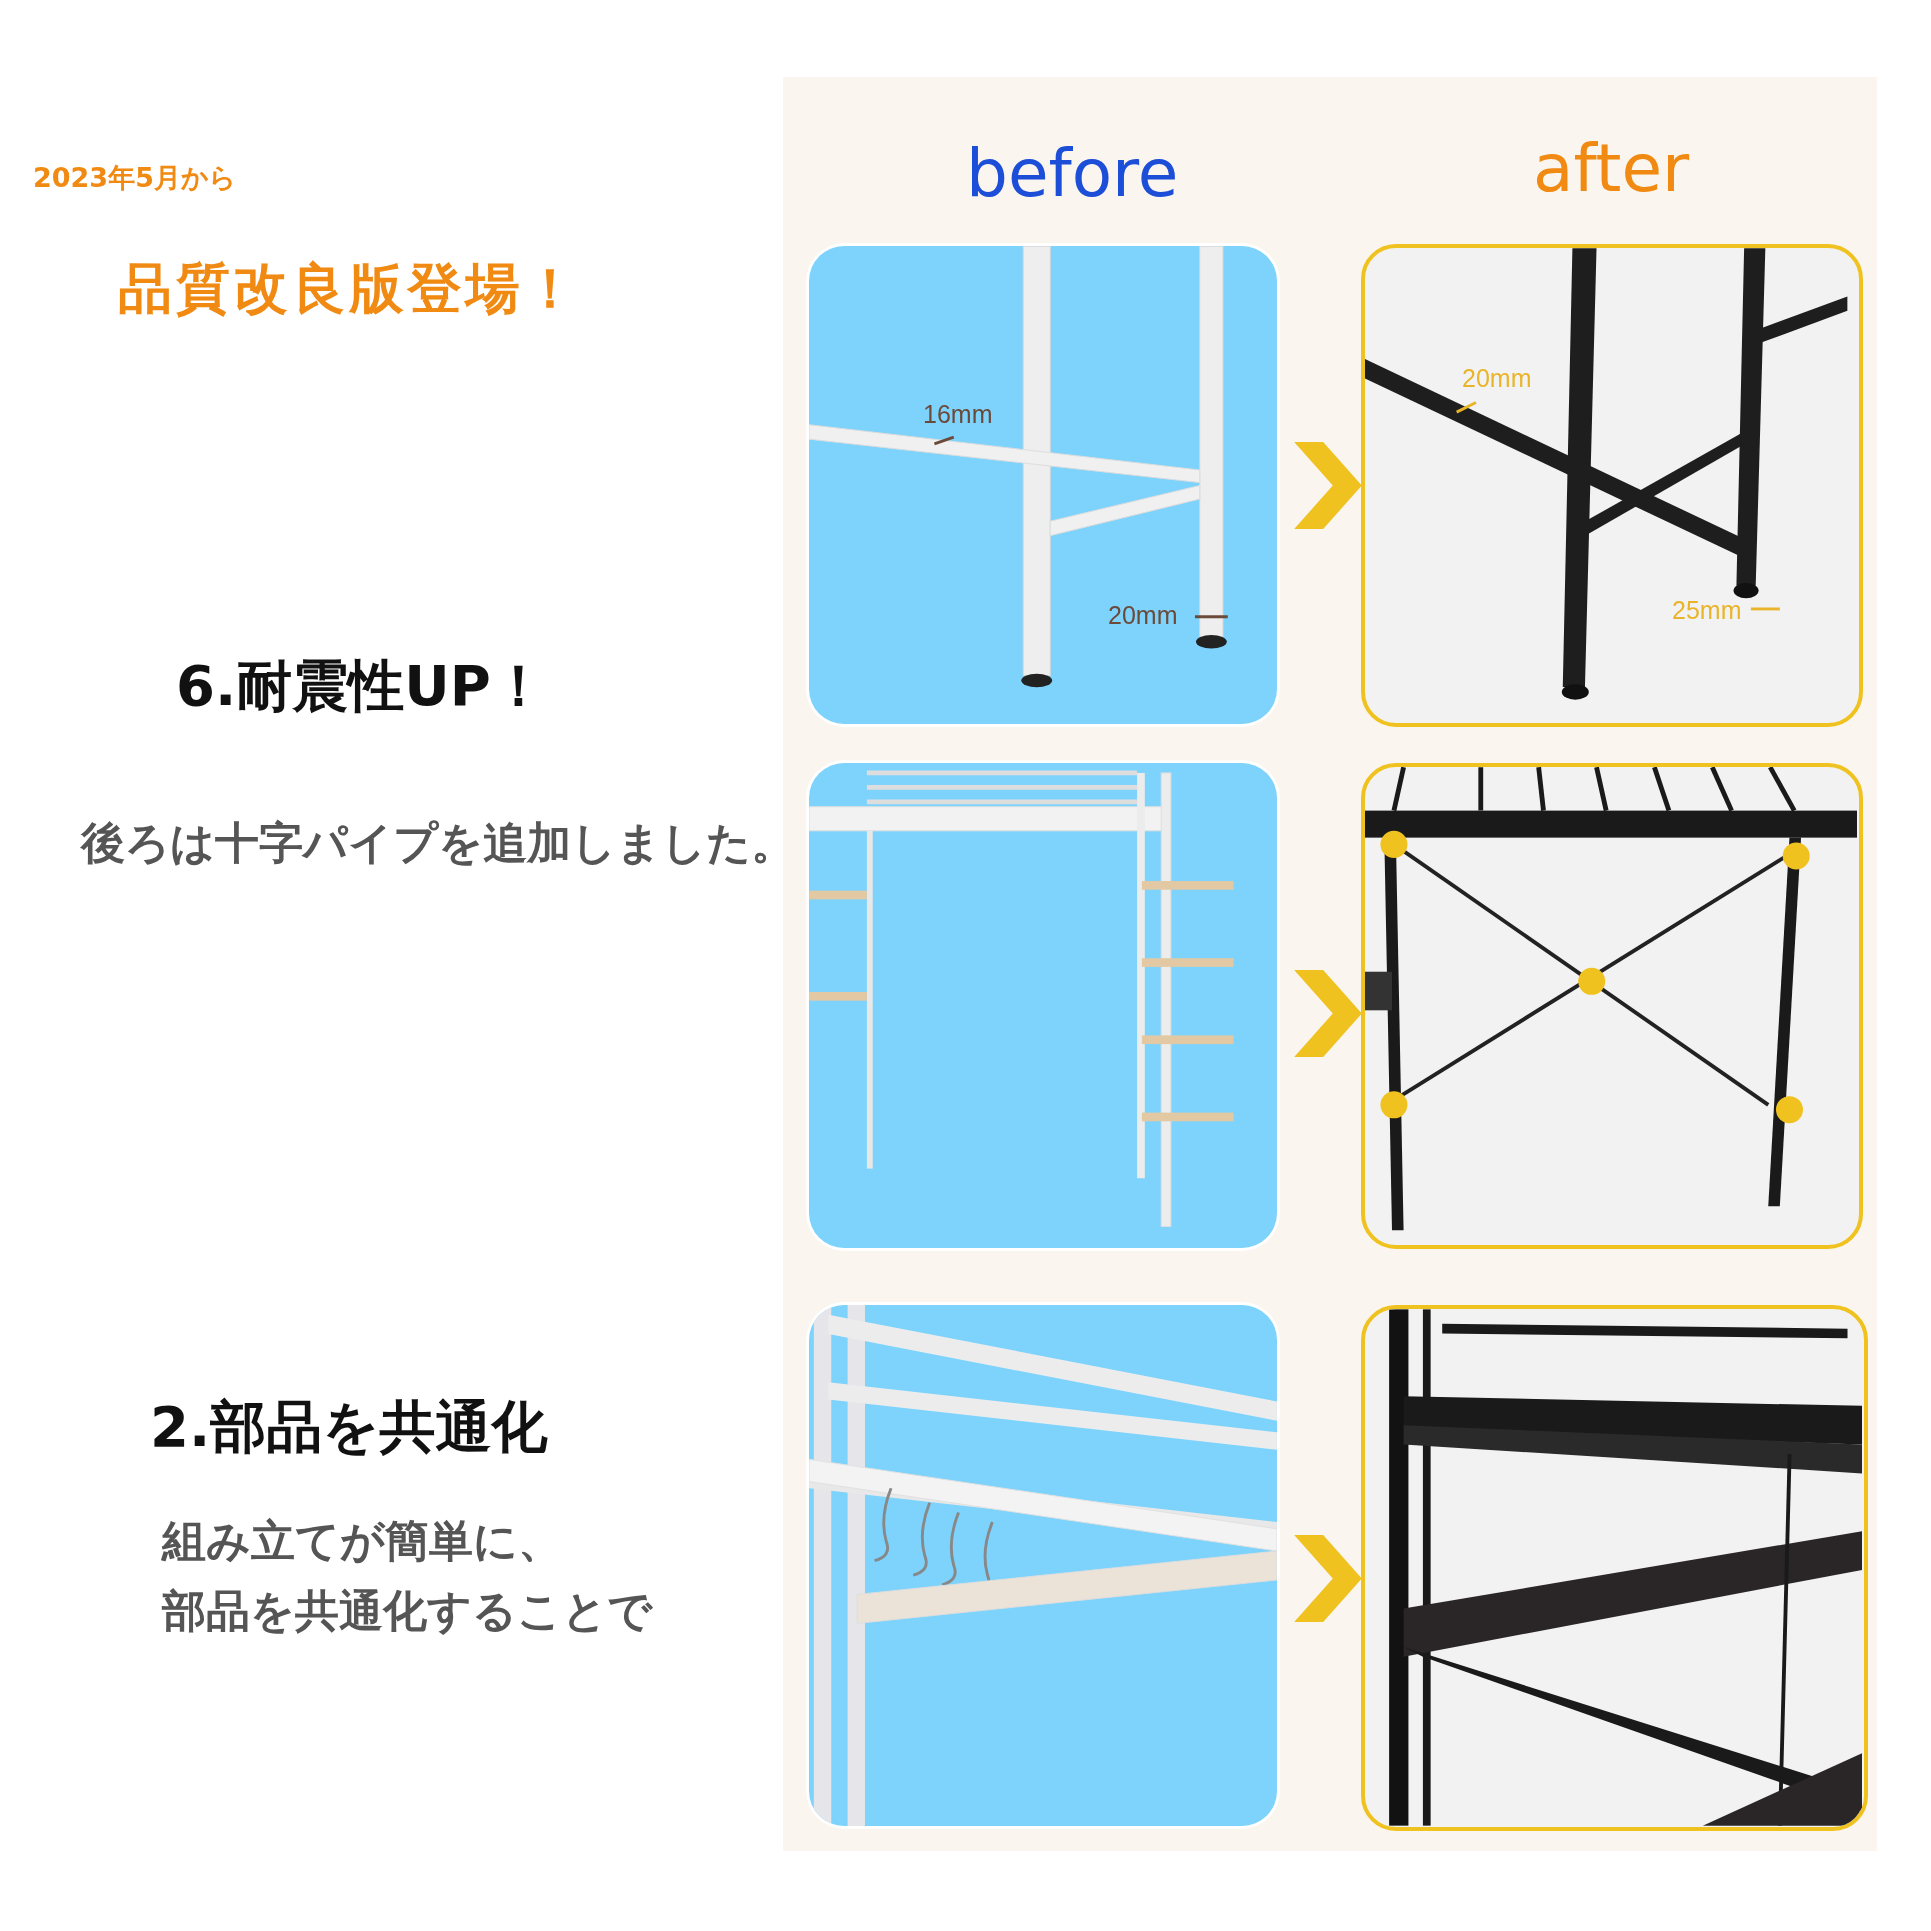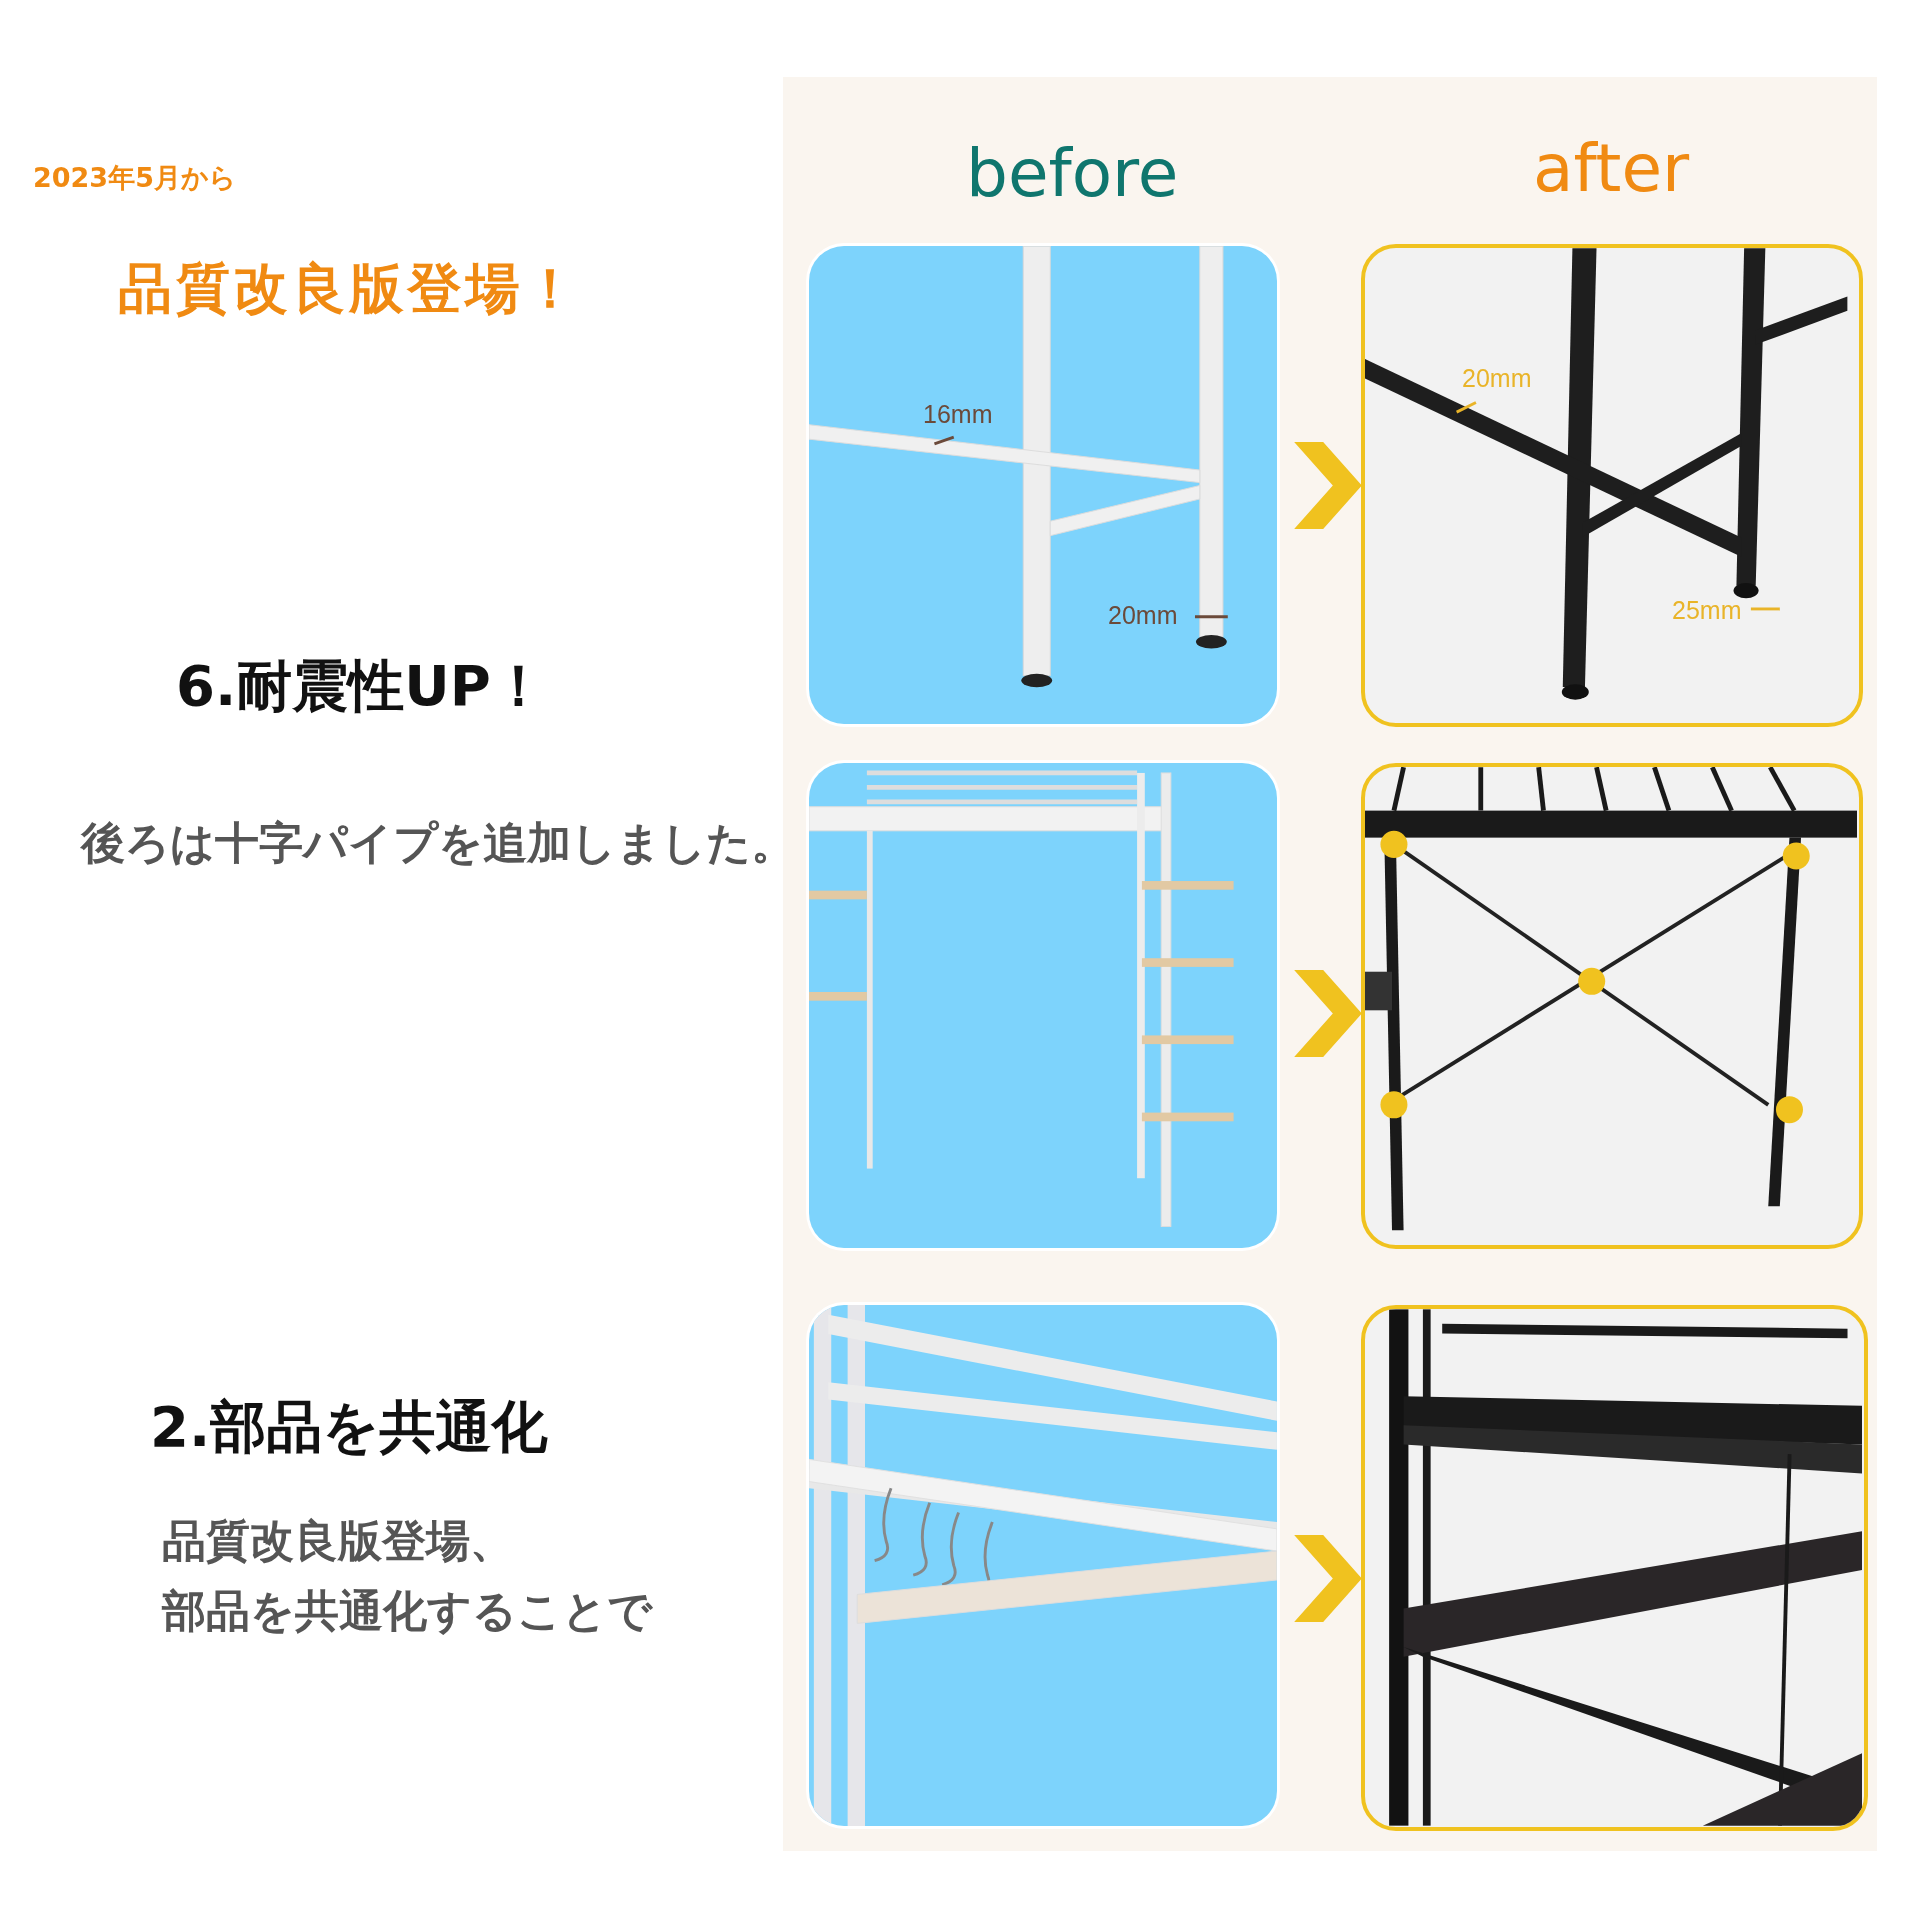--- a/index.html
+++ b/index.html
@@ -13,21 +13,21 @@
   .headline { left: 118px; top: 253px; font-size: 54px; color: #f08a12; font-weight: bold; letter-spacing: 3.9px; }
   .sec-title { font-size: 56px; color: #111; font-weight: bold; }
   .sec1-title { left: 176px; top: 649px; }
   .sec2-title { left: 150px; top: 1390px; }
   .sec-body { font-size: 44px; color: #555; line-height: 64px; font-weight: bold; }
   .sec1-body { left: 81px; top: 811px; }
   .sec2-body { left: 162px; top: 1506px; line-height: 70px; }
 
   .panel { left: 783px; top: 77px; width: 1094px; height: 1774px; background: #faf5ef; }
   .col-label { font-size: 66px; }
-  .before-label { left: 966px; top: 135px; color: #0f766e; }
+  .before-label { left: 966px; top: 135px; color: #1d4ed8; }
   .after-label { left: 1533px; top: 130px; color: #f08a12; }
 
   .img-box { position: absolute; border-radius: 35px; overflow: hidden; }
   .before-box { background: #7dd3fc; box-shadow: 0 0 0 2.9px #fff; }
   .after-box { background: #f2f2f2; border: 4.8px solid #f0c21f; box-sizing: border-box; }
 
   .arrow { position: absolute; width: 68px; height: 87px; }
 
   .dim { position: absolute; font-size: 25px; font-family: "Liberation Sans", sans-serif; }
   .dim-before { color: #6b4a3a; }
@@ -39,21 +39,21 @@
 <div class="abs date">2023年5月から</div>
 <div class="abs headline">品質改良版登場！</div>
 
 <div class="abs sec-title sec1-title">6.耐震性UP！</div>
 <div class="abs sec-body sec1-body">
   <div>後ろは十字パイプを追加しました。</div>
 </div>
 
 <div class="abs sec-title sec2-title">2.部品を共通化</div>
 <div class="abs sec-body sec2-body">
-  <div>品質改良版登場、</div>
+  <div>組み立てが簡単に、</div>
   <div>部品を共通化することで</div>
 </div>
 
 <div class="abs panel"></div>
 <div class="abs col-label before-label">before</div>
 <div class="abs col-label after-label">after</div>
 
 <div class="img-box before-box" style="left:809px;top:246px;width:468px;height:478px;">
   <svg width="468" height="478" viewBox="0 0 485 495">
     <rect x="222" y="0" width="28" height="445" fill="#eeeeee" stroke="#d8d8d8"></rect>

